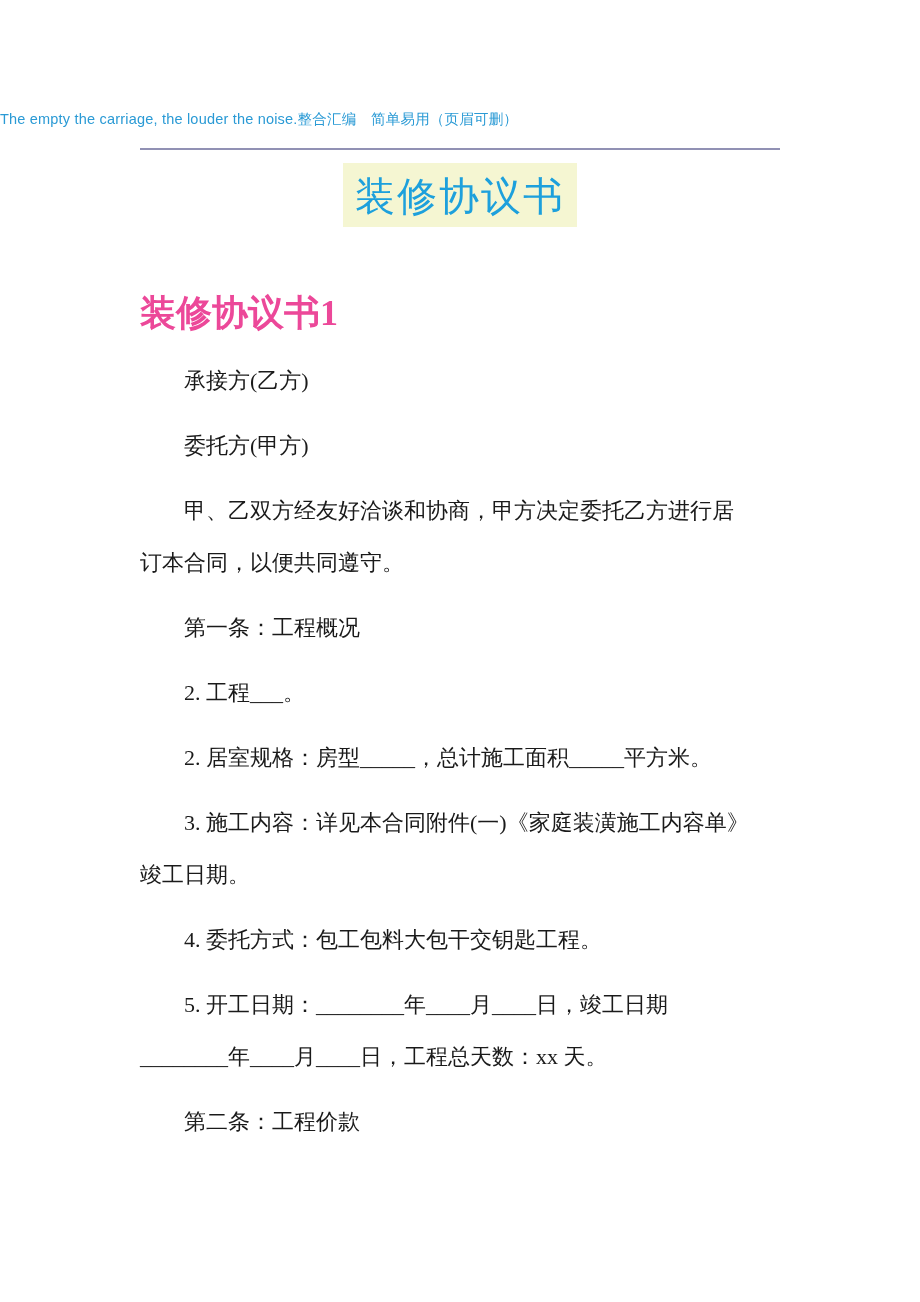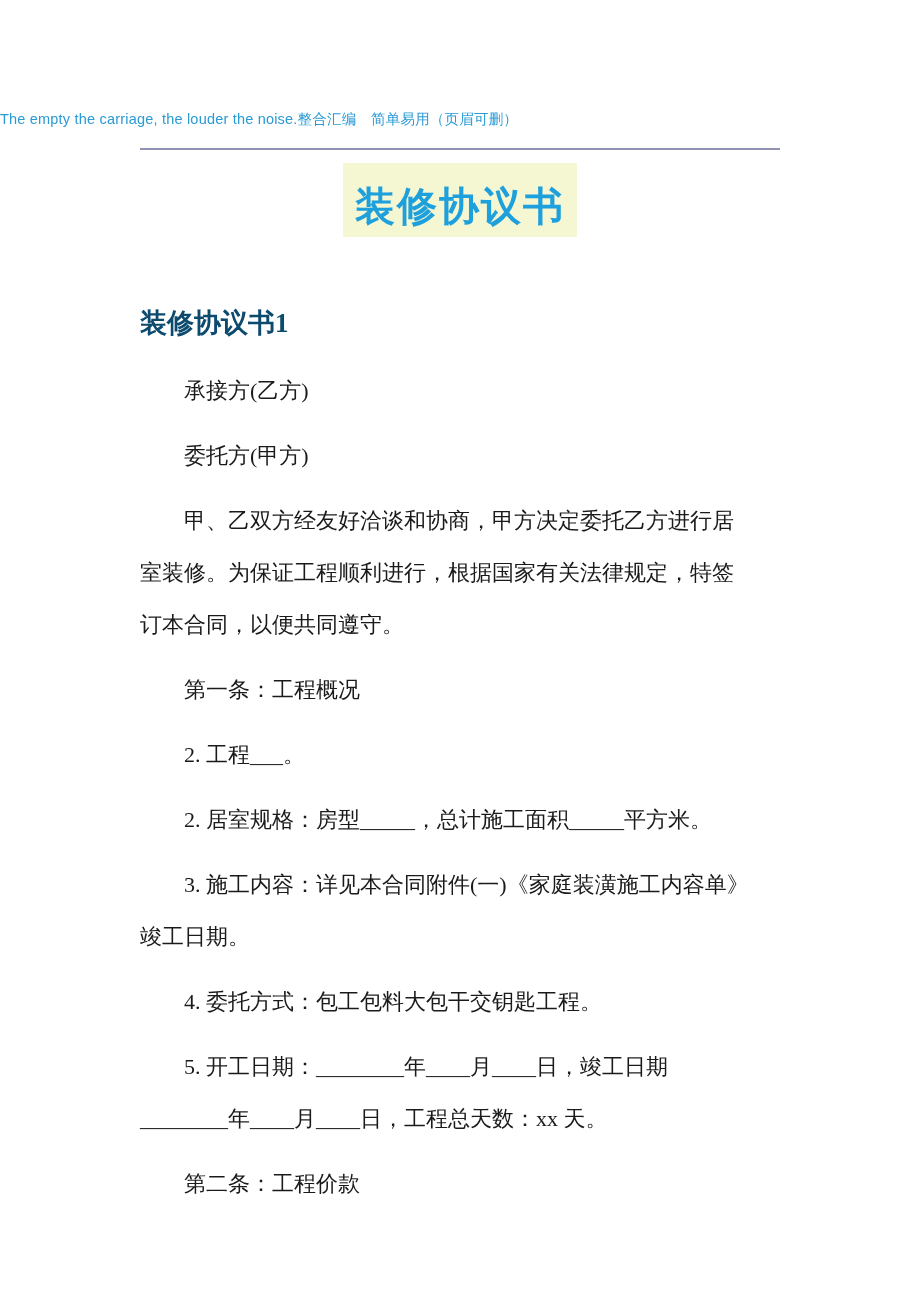--- a/index.html
+++ b/index.html
@@ -27,31 +27,31 @@
   }
   .title-wrap {
     margin-top: 13px;
     text-align: center;
   }
   .title-highlight {
     display: inline-block;
     background: #f5f6d2;
     color: #1da0dc;
     font-family: "Liberation Sans", "DejaVu Sans", sans-serif;
-    font-weight: bold;
+    font-weight: normal;
     font-size: 40px;
     line-height: 1.1;
-    padding: 21px 12px 9px 12px;
+    padding: 11px 12px 9px 12px;
     letter-spacing: 2px;
   }
   .section-heading {
     margin: 70px 140px 4px 140px;
-    color: #0c4a6e;
+    color: #ec4899;
     font-weight: bold;
-    font-size: 27px;
+    font-size: 36px;
     line-height: 32px;
     font-family: "Liberation Serif", "DejaVu Serif", serif;
   }
   .doc-body {
     margin: 26px 140px 0 140px;
     width: 660px;
     font-size: 22px;
     color: #1a1a1a;
   }
   .para { margin: 0 0 13px 0; }
@@ -82,21 +82,20 @@
     <div class="para">
       <div class="line indent">承接方(乙方)</div>
     </div>
 
     <div class="para">
       <div class="line indent">委托方(甲方)</div>
     </div>
 
     <div class="para">
       <div class="line indent">甲、乙双方经友好洽谈和协商，甲方决定委托乙方进行居</div>
-      <div class="line">室装修。为保证工程顺利进行，根据国家有关法律规定，特签</div>
       <div class="line">订本合同，以便共同遵守。</div>
     </div>
 
     <div class="para">
       <div class="line indent">第一条：工程概况</div>
     </div>
 
     <div class="para">
       <div class="line indent">2. 工程___。</div>
     </div>

